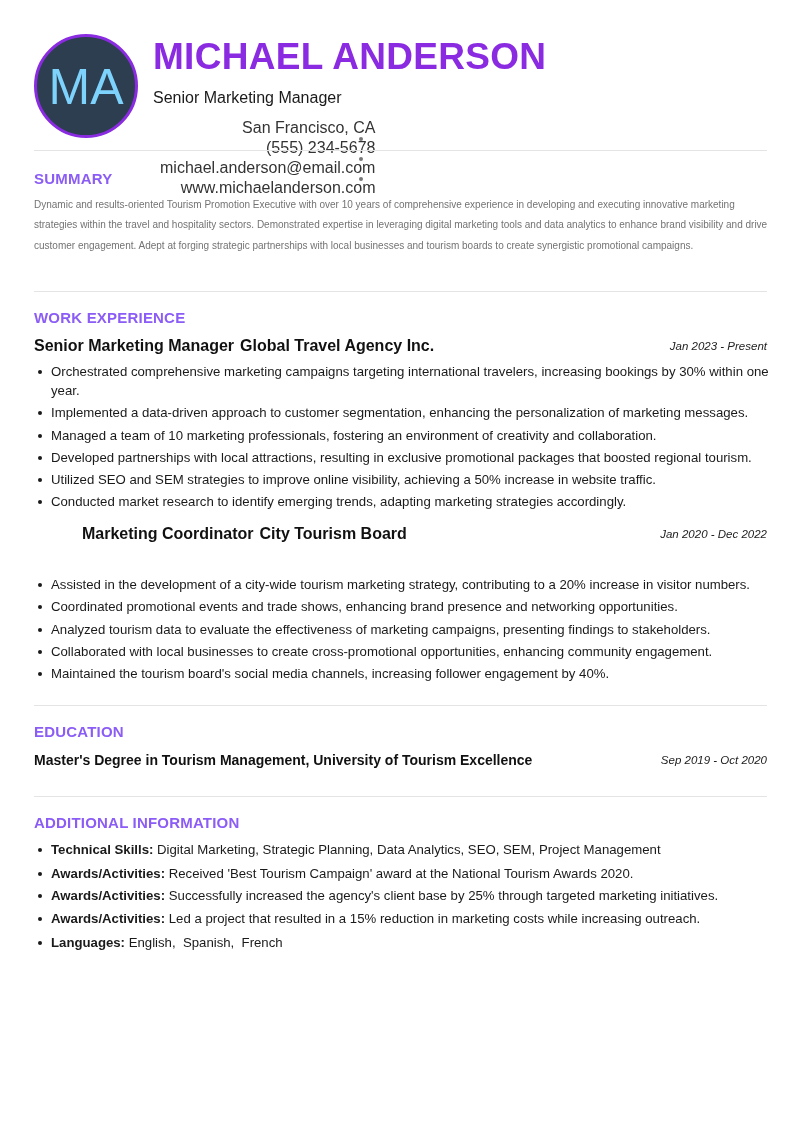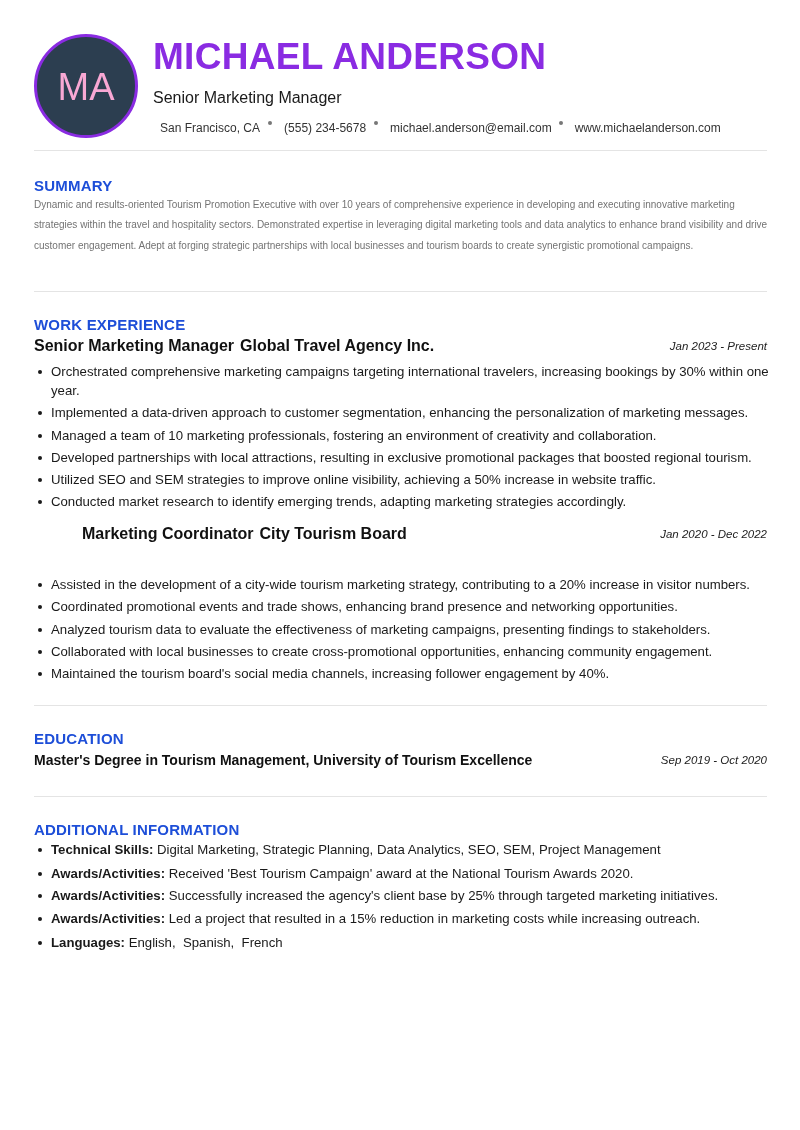--- a/index.html
+++ b/index.html
@@ -7,39 +7,39 @@
     body { font-family: "Liberation Sans", "DejaVu Sans", sans-serif; color: #1a1a1a; position: relative; overflow: hidden; }
 
     .page { position: absolute; left: 0; top: 0; width: 800px; height: 1130px; }
 
     
     .avatar {
       position: absolute; left: 34px; top: 34px; width: 104px; height: 104px;
       border-radius: 50%; background: #2c3e50; border: 3px solid #8a2be2;
       display: flex; align-items: center; justify-content: center;
     }
-    .avatar span { color: #f9a8d4; font-size: 38px; font-weight: 400; letter-spacing: 0px; line-height: 1; margin-top: 2px; }
+    .avatar span { color: #7dd3fc; font-size: 50px; font-weight: 400; letter-spacing: 0px; line-height: 1; margin-top: 2px; }
     .name {
       position: absolute; left: 153px; top: 36px; font-size: 37px; font-weight: 700;
       color: #8a2be2; letter-spacing: 0.3px; line-height: 42px; white-space: nowrap;
     }
     .title {
       position: absolute; left: 153px; top: 88px; font-size: 16px; color: #1a1a1a; line-height: 20px; white-space: nowrap;
     }
     .contact {
-      position: absolute; left: 160px; top: 120px; font-size: 12px; color: #333; line-height: 16px; white-space: nowrap;
-      display: flex; align-items: flex-start;
+      position: absolute; left: 160px; top: 120px; font-size: 16px; color: #333; line-height: 16px; white-space: nowrap;
+      display: flex; align-items: flex-end; flex-direction: column;
     }
     .contact .item { display: inline-block; }
     .contact .dot { display: inline-block; width: 4px; height: 4px; border-radius: 50%; background: #777; margin: 0 12px 0 8px; position: relative; top: 1px; }
 
     .divider { position: absolute; left: 34px; width: 733px; height: 1px; background: #e4e4e4; }
 
     .section-title {
-      position: absolute; left: 34px; font-size: 15px; font-weight: 700; color: #1d4ed8; line-height: 18px; letter-spacing: 0.2px; white-space: nowrap; margin-top: 7px;
+      position: absolute; left: 34px; font-size: 15px; font-weight: 700; color: #8b5cf6; line-height: 18px; letter-spacing: 0.2px; white-space: nowrap;
     }
     .summary {
       position: absolute; left: 34px; top: 195px; width: 740px; font-size: 10px; line-height: 20.4px; color: #737373;
     }
 
     .job-head {
       position: absolute; left: 34px; width: 733px; height: 18px; display: flex; justify-content: space-between; align-items: center;
     }
     .job-head .role { font-size: 16px; font-weight: 700; color: #111; white-space: nowrap; }
     .job-head .role .company { margin-left: 6px; }

